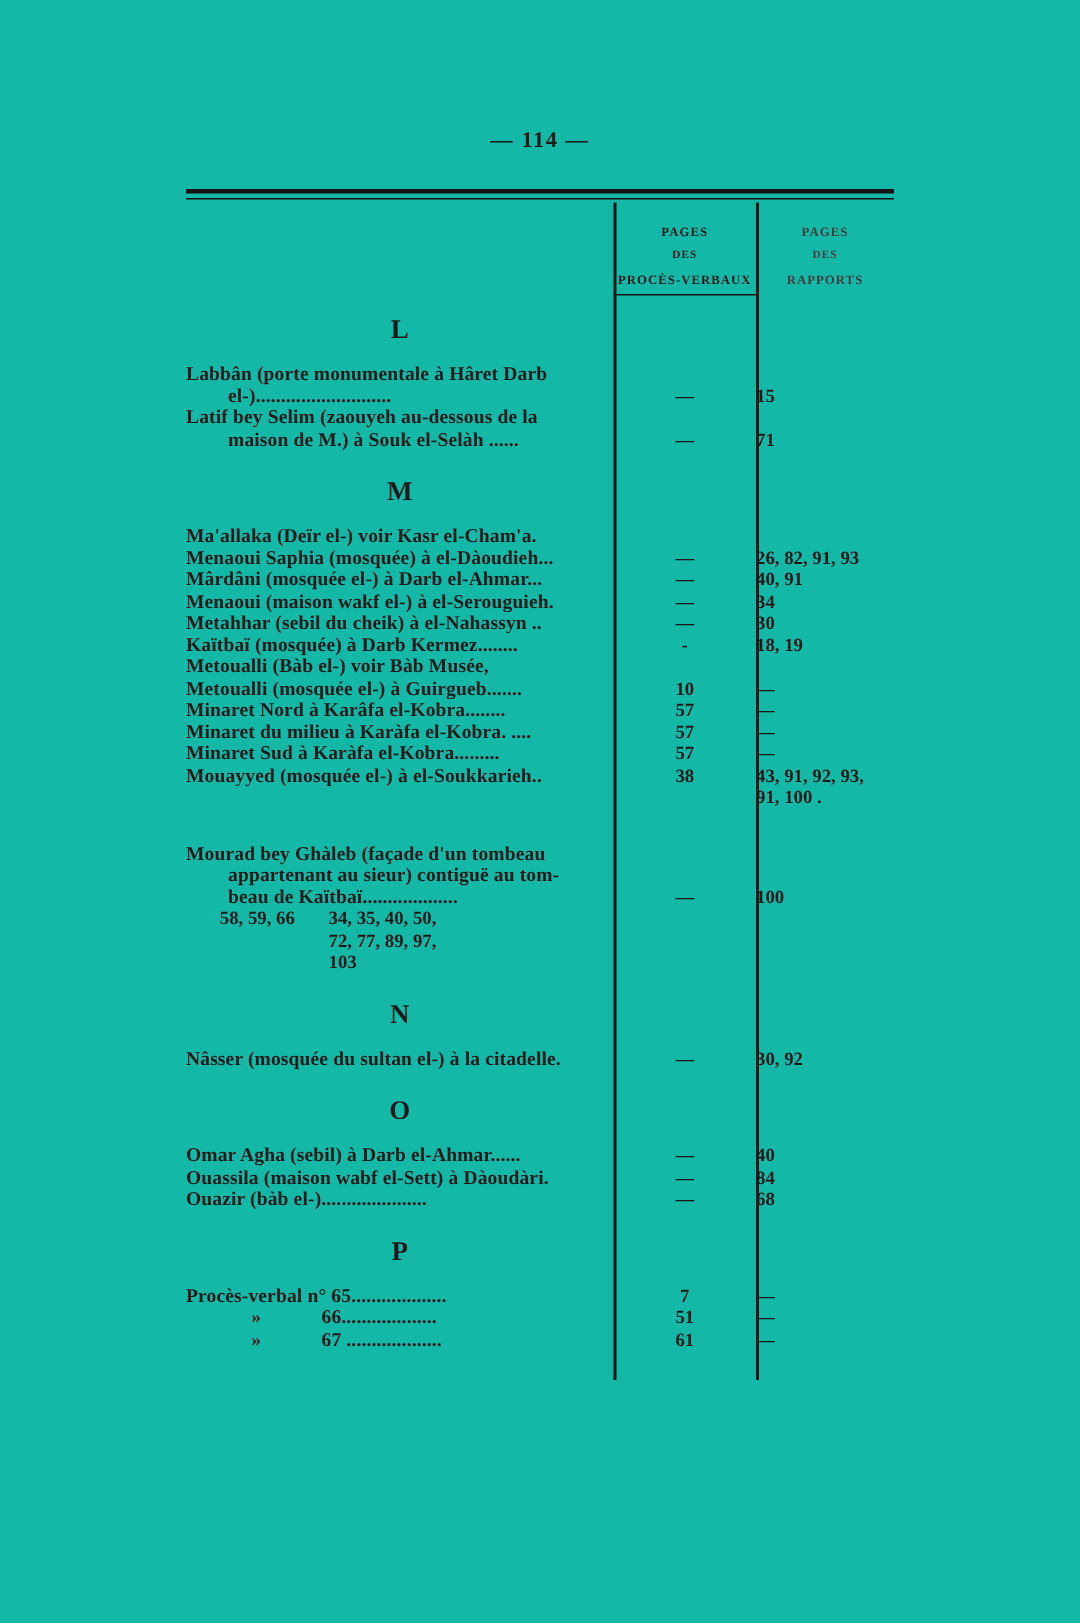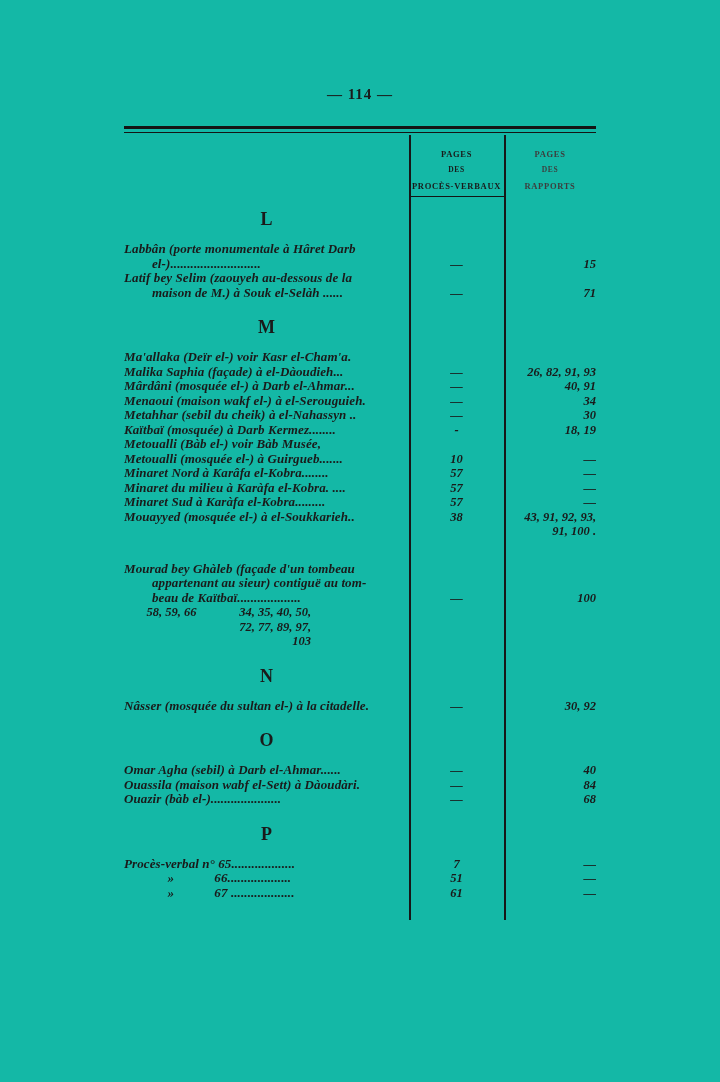--- a/index.html
+++ b/index.html
@@ -36,28 +36,28 @@
   .h-line { font-size:8.5px; font-weight:700; letter-spacing:0.7px; line-height:16px; }
   .h-line.h-mid { font-size:7.5px; }
 
   .section-letter {
     width:285px; text-align:center;
     font-size:18px; font-weight:700;
     margin:17px 0 12px;
   }
   .section:first-child .section-letter { margin-top:12px; }
 
-  .row { display:flex;font-style:italic; }
+  .row { display:flex; }
   .row.top { align-items:flex-start; }
   .row.bottom { align-items:flex-end; }
   .row.gap { margin-top:23px; }
 
   .c-label { width:285px; box-sizing:border-box; overflow:hidden; }
   .c-pv { width:95px; text-align:center; }
-  .c-rap { width:92px; text-align:right; }
+  .c-rap { width:92px; text-align:left; }
 
   .label-line {
     font-size:13px; font-weight:700; line-height:14.5px;
     white-space:pre; letter-spacing:0.1px;
   }
   .label-line.cont { padding-left:28px; }
   .num { font-size:12.5px; font-weight:700; line-height:14.5px; white-space:nowrap; }
 </style>
 </head>
 <body>
@@ -118,21 +118,21 @@
             <div class="section-letter">M</div>
             <div class="row top">
               <div class="c-label">
                 <div class="label-line">Ma'allaka (Deïr el-) voir Kasr el-Cham'a.</div>
               </div>
               <div class="c-pv"></div>
               <div class="c-rap"></div>
             </div>
             <div class="row top">
               <div class="c-label">
-                <div class="label-line">Malika Saphia (façade) à el-Dàoudieh...</div>
+                <div class="label-line">Menaoui Saphia (mosquée) à el-Dàoudieh...</div>
               </div>
               <div class="c-pv">
                 <div class="num">—</div>
               </div>
               <div class="c-rap">
                 <div class="num">26, 82, 91, 93</div>
               </div>
             </div>
             <div class="row top">
               <div class="c-label">

